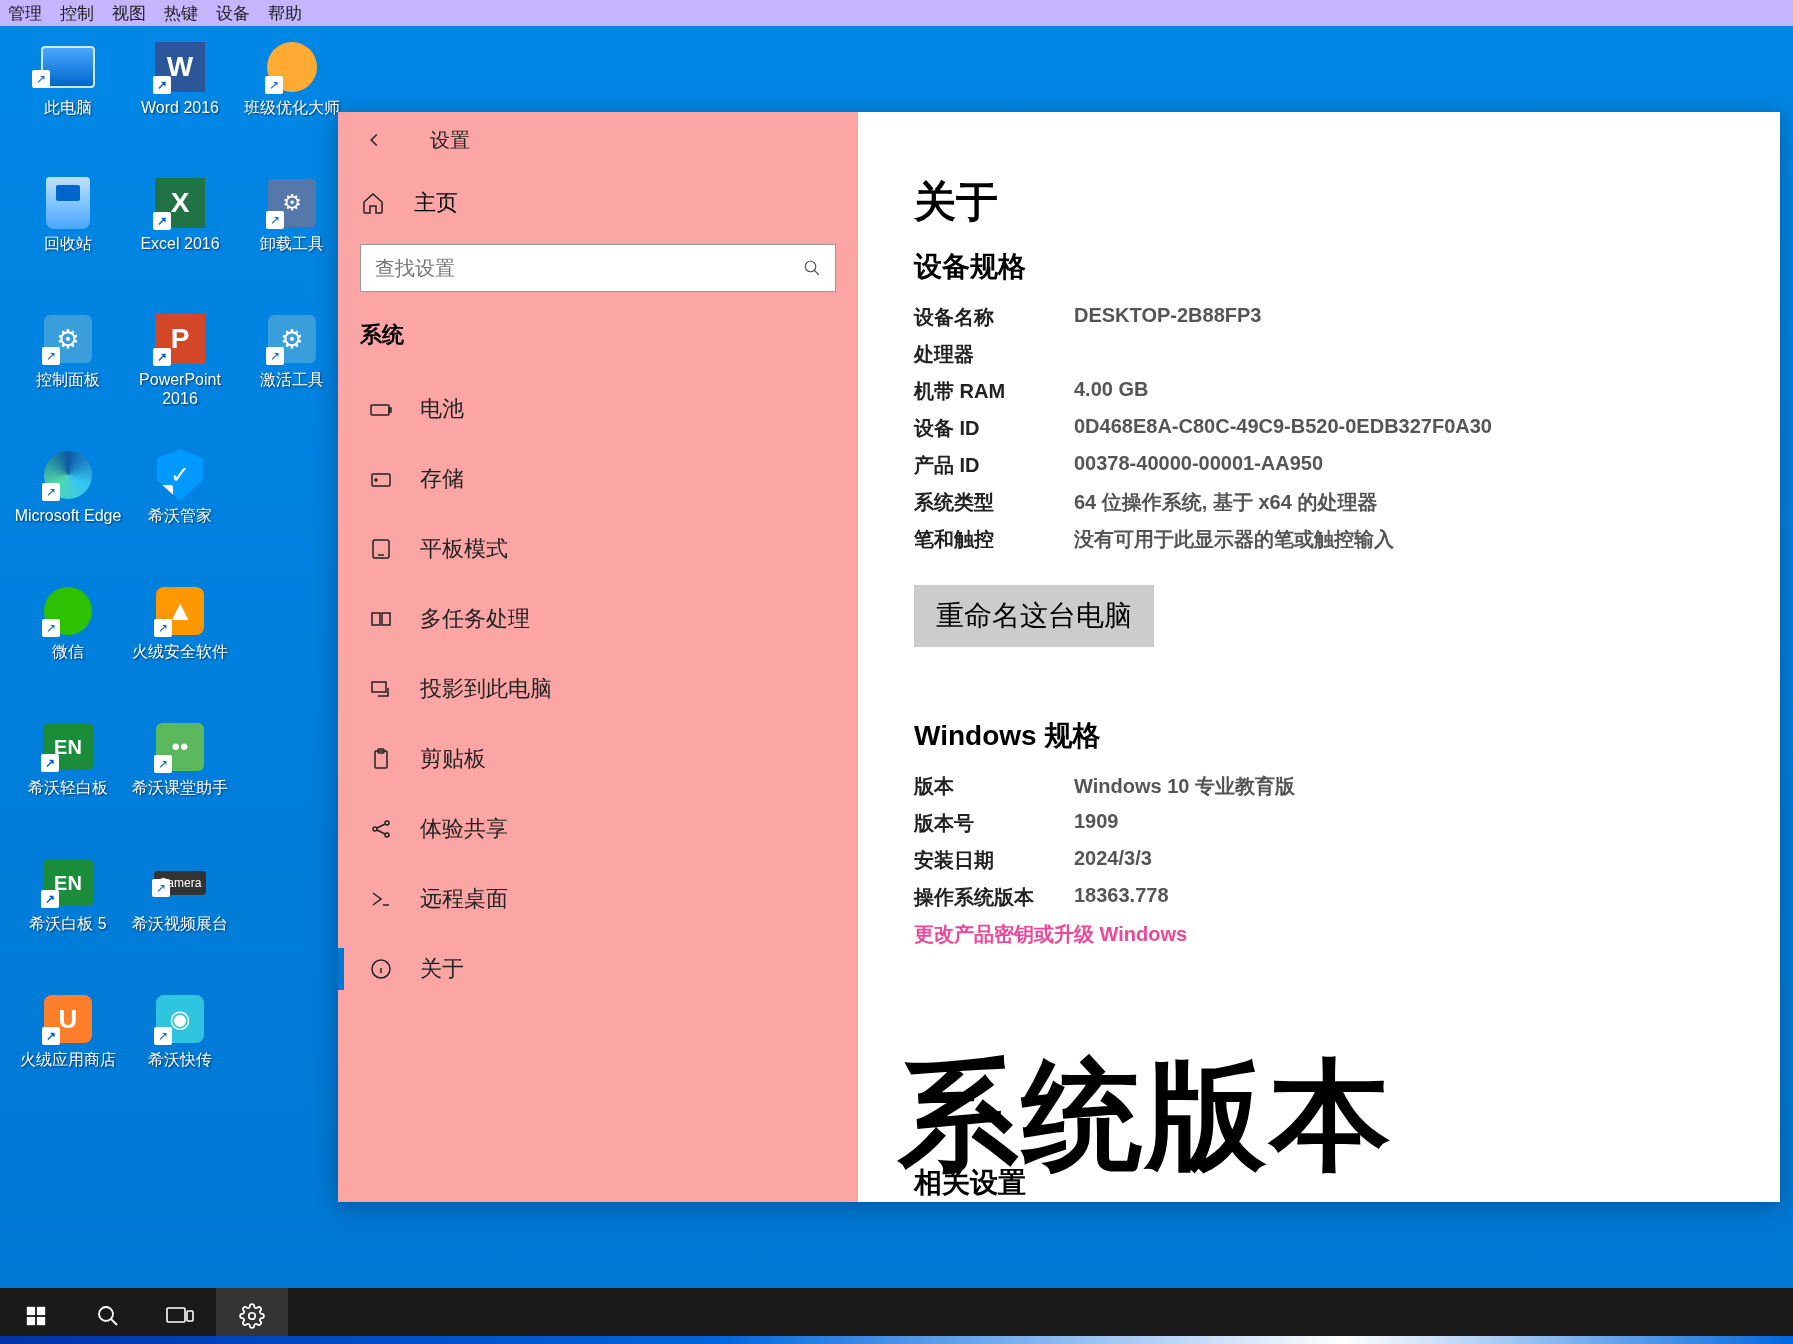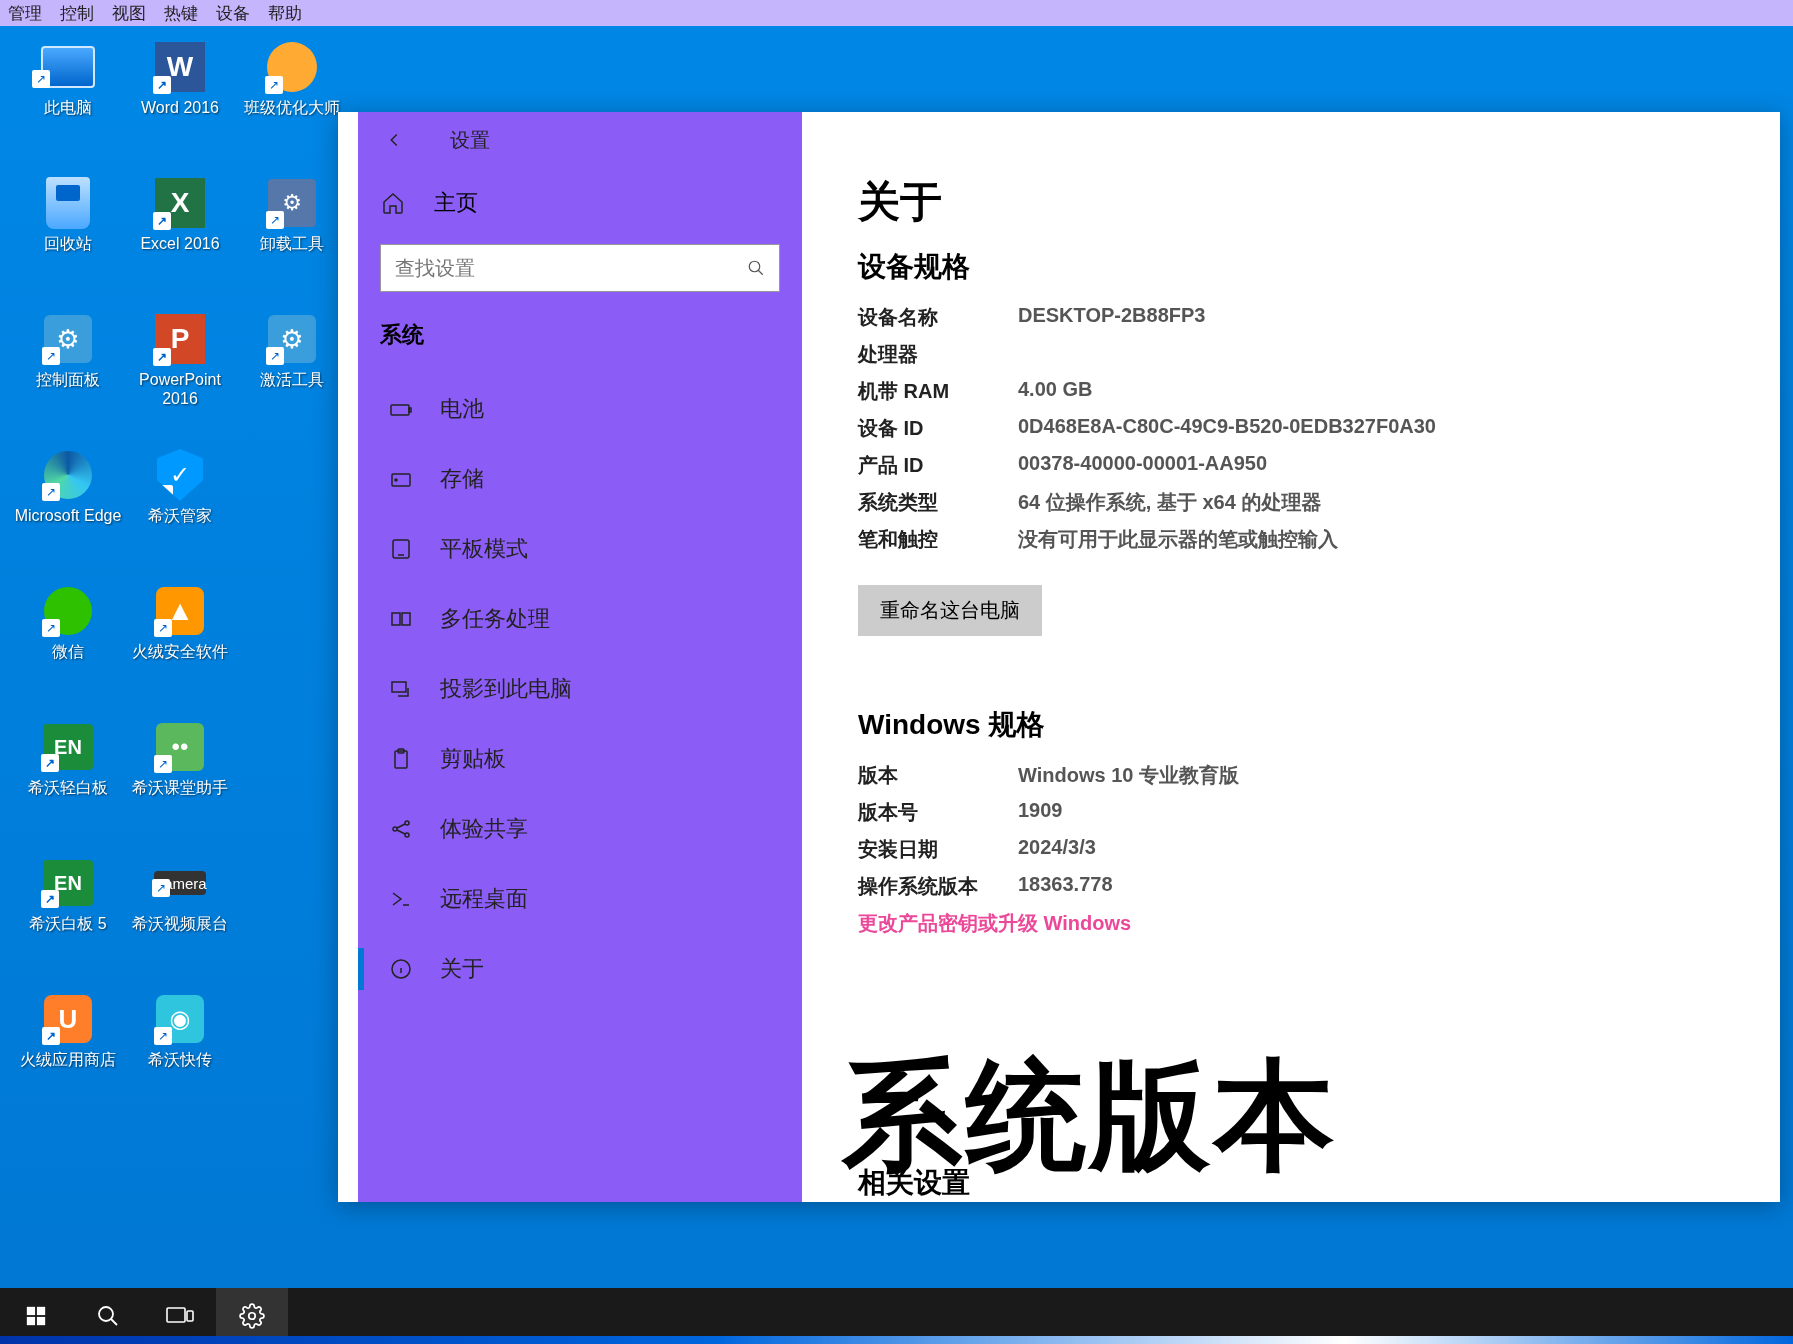--- a/index.html
+++ b/index.html
@@ -11,39 +11,39 @@
 
 
 .desktop { position: absolute; top: 26px; left: 0; right: 0; bottom: 56px; background: linear-gradient(180deg, #0087e6 0%, #0078d4 100%); }
 .desktop-icons { position: absolute; top: 14px; left: 14px; display: grid; grid-template-columns: repeat(3, 108px); grid-auto-rows: 120px; gap: 16px 4px; }
 .di { display: flex; flex-direction: column; align-items: center; color: #fff; font-size: 16px; text-align: center; cursor: default; }
 .di .icon-box { width: 64px; height: 54px; margin-bottom: 4px; display: flex; align-items: center; justify-content: center; }
 .di .label { text-shadow: 1px 1px 2px rgba(0,0,0,.6); line-height: 1.2; }
 
 
 .settings-window { position: absolute; left: 338px; top: 86px; width: 1442px; height: 1090px; background: #fff; box-shadow: 0 4px 24px rgba(0,0,0,.3); display: flex; }
-.sw-left { width: 444px; background: #8b5cf6; display: flex; flex-direction: column; margin-left: 20px; }
+.sw-left { width: 520px; background: #fca5a5; display: flex; flex-direction: column; }
 .sw-header { height: 56px; display: flex; align-items: center; padding: 0 20px; gap: 40px; font-size: 20px; color: #222; }
 .back-arrow { width: 32px; height: 32px; display: flex; align-items: center; justify-content: center; cursor: pointer; }
 .sw-home { height: 70px; display: flex; align-items: center; padding: 0 22px; gap: 28px; font-size: 22px; cursor: pointer; }
 .search-box { margin: 6px 22px 12px; height: 48px; border: 1px solid #999; background: #fff; display: flex; align-items: center; padding: 0 14px; }
 .search-box input { flex: 1; border: none; outline: none; font-size: 20px; background: transparent; color: #555; }
 .search-box .mag { color: #555; }
 .sys-header { padding: 16px 22px 24px; font-size: 22px; font-weight: 700; }
 .nav-item { height: 70px; display: flex; align-items: center; padding: 0 30px; gap: 26px; font-size: 22px; color: #222; cursor: pointer; position: relative; }
 .nav-item.active::before { content: ""; position: absolute; left: 0; top: 14px; bottom: 14px; width: 6px; background: #0078d4; }
 .nav-icon { width: 26px; height: 26px; display: flex; align-items: center; justify-content: center; color: #222; }
 
 .sw-right { flex: 1; background: #fff; padding: 62px 56px 0 56px; overflow: hidden; position: relative; }
 .h1 { font-size: 42px; font-weight: 600; margin-bottom: 18px; }
 .h2 { font-size: 28px; font-weight: 600; margin-bottom: 18px; }
 .spec-row { display: flex; margin-bottom: 10px; font-size: 20px; color: #444; font-weight: bold; }
 .spec-row .k { width: 160px; color: #222; }
 .spec-row .v { color: #555; }
-.rename-btn { margin-top: 22px; padding: 12px 22px; background: #ccc; border: none; font-size: 20px; cursor: pointer; }
+.rename-btn { margin-top: 22px; padding: 12px 22px; background: #ccc; border: none; font-size: 28px; cursor: pointer; }
 .section-gap { height: 70px; }
 .link { color: #ec4899; font-size: 20px; cursor: pointer; margin-top: 8px; font-weight: bold; }
 .big-overlay { position: absolute; left: 40px; top: 924px; font-size: 120px; font-weight: 900; color: #000; letter-spacing: 4px; }
 .related { font-size: 28px; font-weight: 600; position: absolute; bottom: 0; left: 56px; }
 
 
 .taskbar { position: absolute; left: 0; right: 0; bottom: 0; height: 56px; background: #1a1a1a; display: flex; align-items: center; }
 .tb-item { width: 72px; height: 56px; display: flex; align-items: center; justify-content: center; color: #fff; cursor: pointer; }
 .tb-item.active { background: #333; }
 
@@ -58,21 +58,21 @@
 .ico-ppt { width:50px; height:50px; background:#d24726; color:#fff; display:flex; align-items:center; justify-content:center; font-size:28px; font-weight:bold; }
 .ico-bin { width:44px; height:52px; background:linear-gradient(#bde0ff,#4aa8ff); border-radius:4px 4px 8px 8px; position:relative; }
 .ico-bin::before { content:""; position:absolute; top:8px; left:50%; transform:translateX(-50%); width:24px; height:16px; background:#0066cc; border-radius:2px; }
 .ico-gear-blue { width:48px; height:48px; background:#3a9edc; border-radius:6px; display:flex; align-items:center; justify-content:center; color:#fff; font-size:26px; }
 .ico-edge { width:48px; height:48px; border-radius:50%; background:conic-gradient(#0c59a4, #34c6f4, #51d8a5, #0c59a4); }
 .ico-shield { width:46px; height:52px; background:#0099ff; clip-path:polygon(50% 0, 100% 18%, 100% 60%, 50% 100%, 0 60%, 0 18%); display:flex; align-items:center; justify-content:center; color:#fff; font-size:24px; }
 .ico-wechat { width:48px; height:48px; background:#2dc100; border-radius:50%; position:relative; }
 .ico-flame { width:48px; height:48px; background:#ff9800; border-radius:8px; display:flex; align-items:center; justify-content:center; color:#fff; font-size:28px; }
 .ico-en { width:50px; height:46px; background:#1a8c3a; color:#fff; display:flex; align-items:center; justify-content:center; font-size:20px; font-weight:bold; border-radius:4px; }
 .ico-green { width:48px; height:48px; background:#5cb85c; border-radius:6px; display:flex; align-items:center; justify-content:center; color:#fff; font-size:24px; }
-.ico-cam { width:52px; height:24px; background:#333; border-radius:4px; color:#fff; display:flex; align-items:center; justify-content:center; font-size:15px; }
+.ico-cam { width:52px; height:24px; background:#333; border-radius:4px; color:#fff; display:flex; align-items:center; justify-content:center; font-size:12px; }
 .ico-orange { width:48px; height:48px; background:#ff7e29; border-radius:8px; display:flex; align-items:center; justify-content:center; color:#fff; font-size:26px; font-weight:bold; }
 .ico-cyan { width:48px; height:48px; background:#2fc5de; border-radius:8px; display:flex; align-items:center; justify-content:center; color:#fff; font-size:24px; }
 .ico-lion { width:50px; height:50px; background:#ffaa33; border-radius:50%; }
 .ico-tool { width:48px; height:48px; background:#5577aa; border-radius:4px; display:flex; align-items:center; justify-content:center; color:#fff; font-size:22px; }
 .ico-shortcut { position:relative; }
 .ico-shortcut::after { content:"↗"; position:absolute; bottom:-2px; left:-2px; width:18px; height:18px; background:#fff; color:#0066cc; font-size:12px; border-radius:2px; display:flex; align-items:center; justify-content:center; }
 
 .bottom-blue-bar { position:absolute; bottom:0; left:0; right:0; height:8px; background:linear-gradient(90deg,#0033aa 0%, #0066dd 40%, #ffffff 75%, #0066dd 100%); }
 </style>
 </head>

